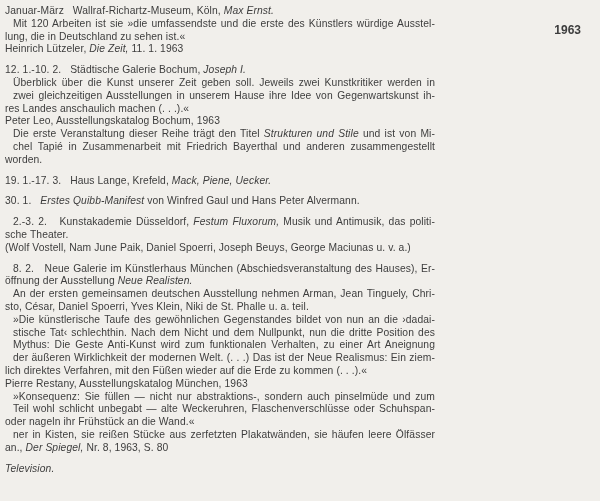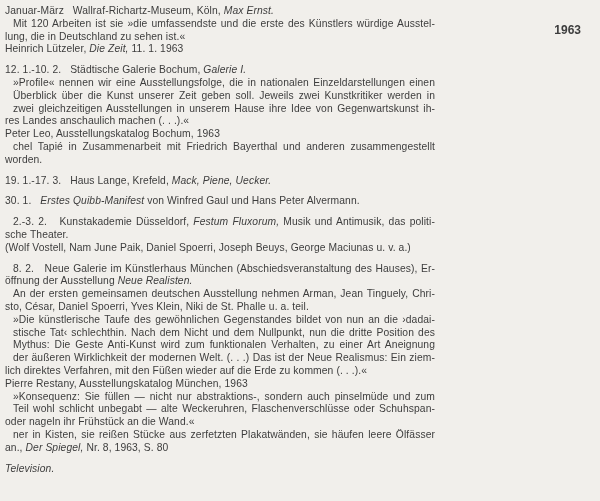--- a/index.html
+++ b/index.html
@@ -54,26 +54,26 @@
 
 <div class="page">
   <div class="doc-body">
       <div class="block">
         <div class="line nojust"><span>Januar-März&nbsp;&nbsp;&nbsp;Wallraf-Richartz-Museum, Köln, </span><span class="it">Max Ernst.</span></div>
         <div class="line just"><span>Mit 120 Arbeiten ist sie »die umfassendste und die erste des Künstlers würdige Ausstel-</span></div>
         <div class="line nojust"><span>lung, die in Deutschland zu sehen ist.«</span></div>
         <div class="line nojust"><span>Heinrich Lützeler, </span><span class="it">Die Zeit,</span><span> 11. 1. 1963</span></div>
       </div>
       <div class="block">
-        <div class="line nojust"><span>12. 1.-10. 2.&nbsp;&nbsp;&nbsp;Städtische Galerie Bochum, </span><span class="it">Galerie I.</span></div>
-        <div class="line just"><span>»Profile« nennen wir eine Ausstellungsfolge, die in nationalen Einzeldarstellungen einen</span></div>
+        <div class="line nojust"><span>12. 1.-10. 2.&nbsp;&nbsp;&nbsp;Städtische Galerie Bochum, </span><span class="it">Joseph I.</span></div>
         <div class="line just"><span>Überblick über die Kunst unserer Zeit geben soll. Jeweils zwei Kunstkritiker werden in</span></div>
         <div class="line just"><span>zwei gleichzeitigen Ausstellungen in unserem Hause ihre Idee von Gegenwartskunst ih-</span></div>
         <div class="line nojust"><span>res Landes anschaulich machen (. . .).«</span></div>
         <div class="line nojust"><span>Peter Leo, Ausstellungskatalog Bochum, 1963</span></div>
+        <div class="line just"><span>Die erste Veranstaltung dieser Reihe trägt den Titel </span><span class="it">Strukturen und Stile</span><span> und ist von Mi-</span></div>
         <div class="line just"><span>chel Tapié in Zusammenarbeit mit Friedrich Bayerthal und anderen zusammengestellt</span></div>
         <div class="line nojust"><span>worden.</span></div>
       </div>
       <div class="block">
         <div class="line nojust"><span>19. 1.-17. 3.&nbsp;&nbsp;&nbsp;Haus Lange, Krefeld, </span><span class="it">Mack, Piene, Uecker.</span></div>
       </div>
       <div class="block">
         <div class="line nojust"><span>30. 1.&nbsp;&nbsp;&nbsp;</span><span class="it">Erstes Quibb-Manifest</span><span> von Winfred Gaul und Hans Peter Alvermann.</span></div>
       </div>
       <div class="block">

